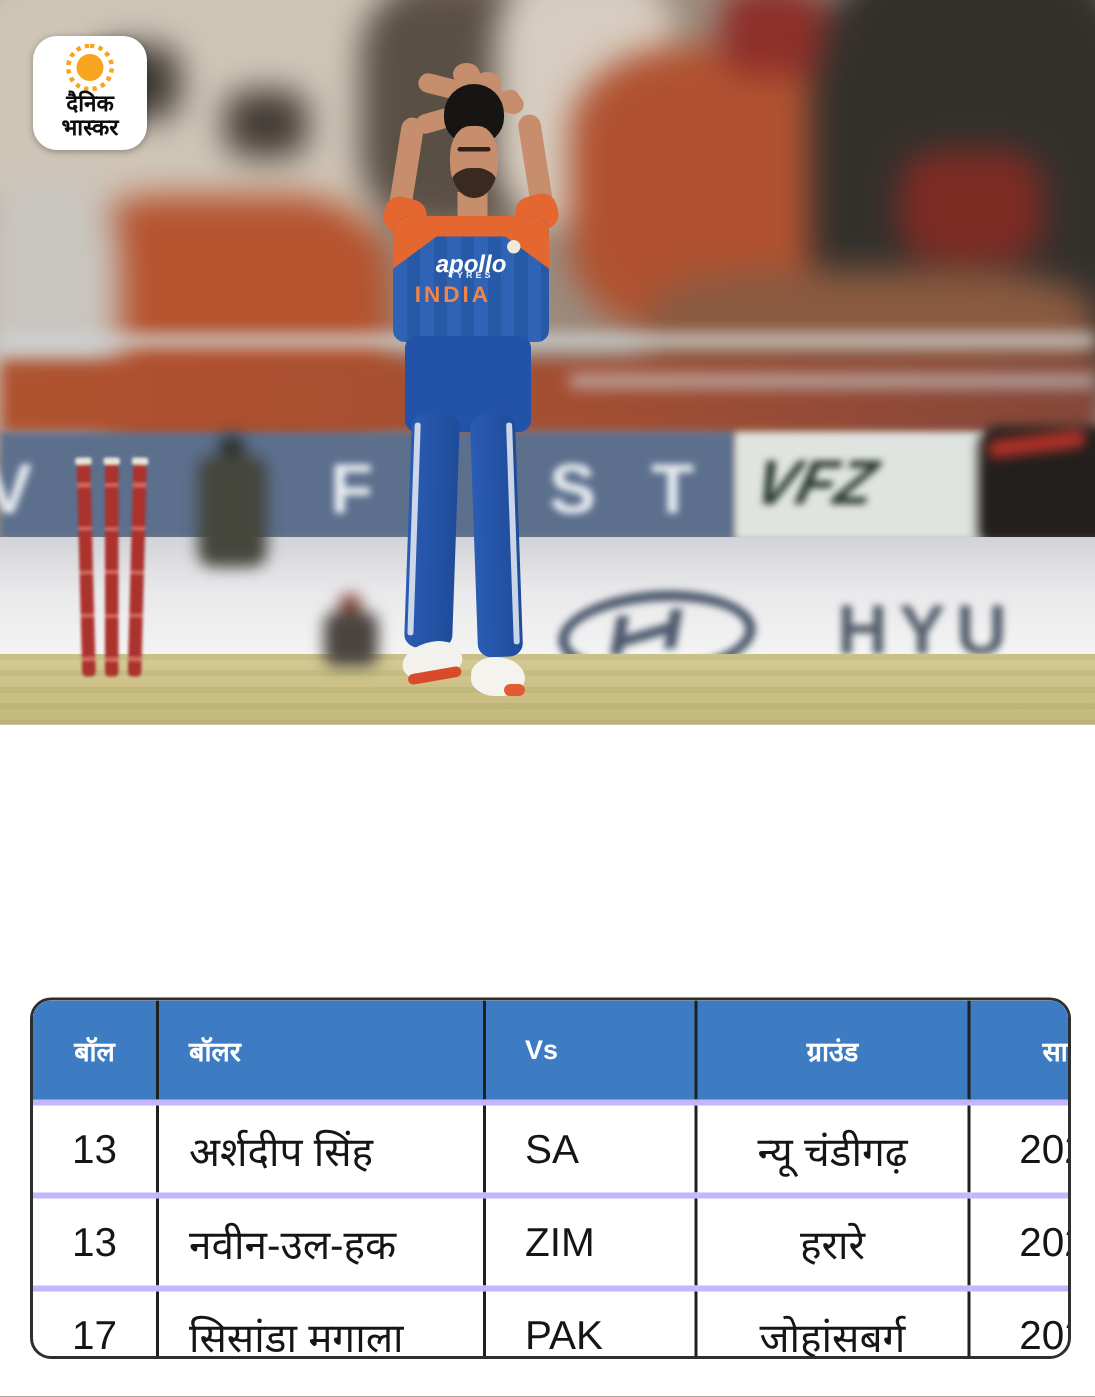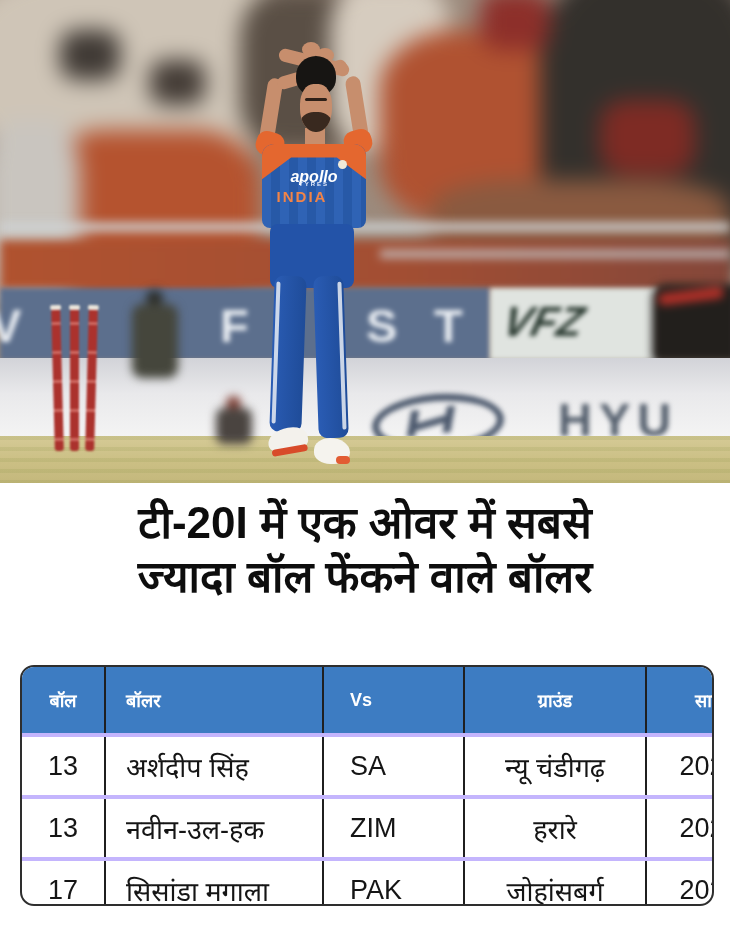--- a/index.html
+++ b/index.html
@@ -213,26 +213,31 @@
         <div class="sponsor2">TYRES</div>
         <div class="team">INDIA</div>
       </div>
       <div class="hip"></div>
       <div class="leg-l"></div>
       <div class="leg-r"></div>
       <div class="shoe-l"></div>
       <div class="shoe-r"></div>
     </div>
 
+    <div class="logo">
+      <div class="sun-rays">
+        <div class="sun-core"></div>
+      </div>
+      <div class="logo-text">
+        <div>दैनिक</div>
+        <div>भास्कर</div>
+      </div>
+    </div>
   </div>
 
-  <div class="headline">
-    <div>टी-20I में एक ओवर में सबसे</div>
-    <div>ज्यादा बॉल फेंकने वाले बॉलर</div>
-  </div>
 
   <div class="tablebox">
     <table class="rec">
       <thead>
         <tr>
           <th class="c0">बॉल</th>
           <th class="c1">बॉलर</th>
           <th class="c2">Vs</th>
           <th class="c3">ग्राउंड</th>
           <th class="c4">साल</th>

